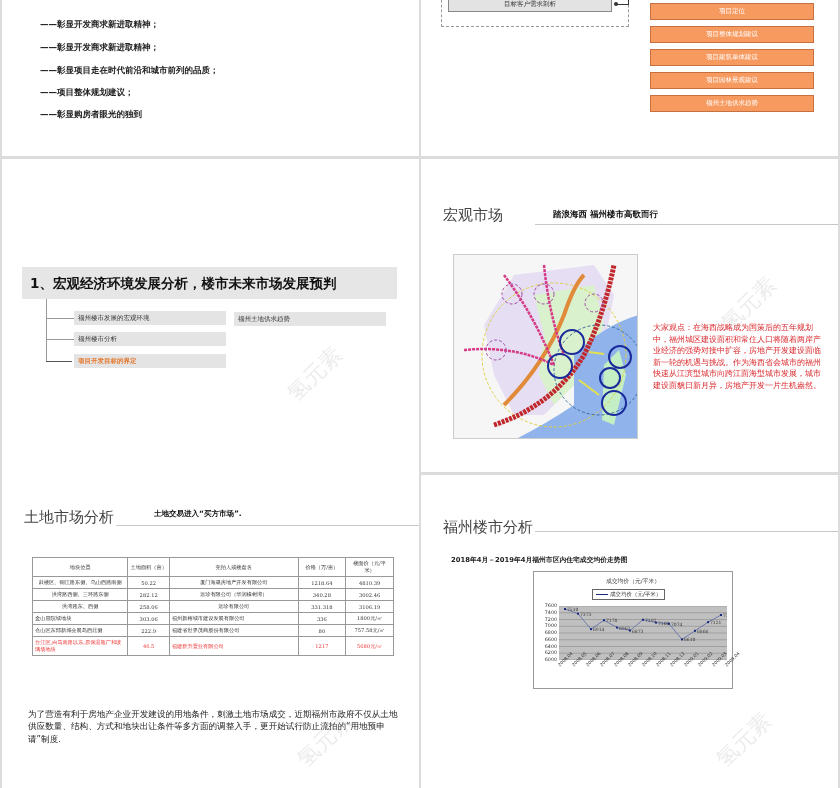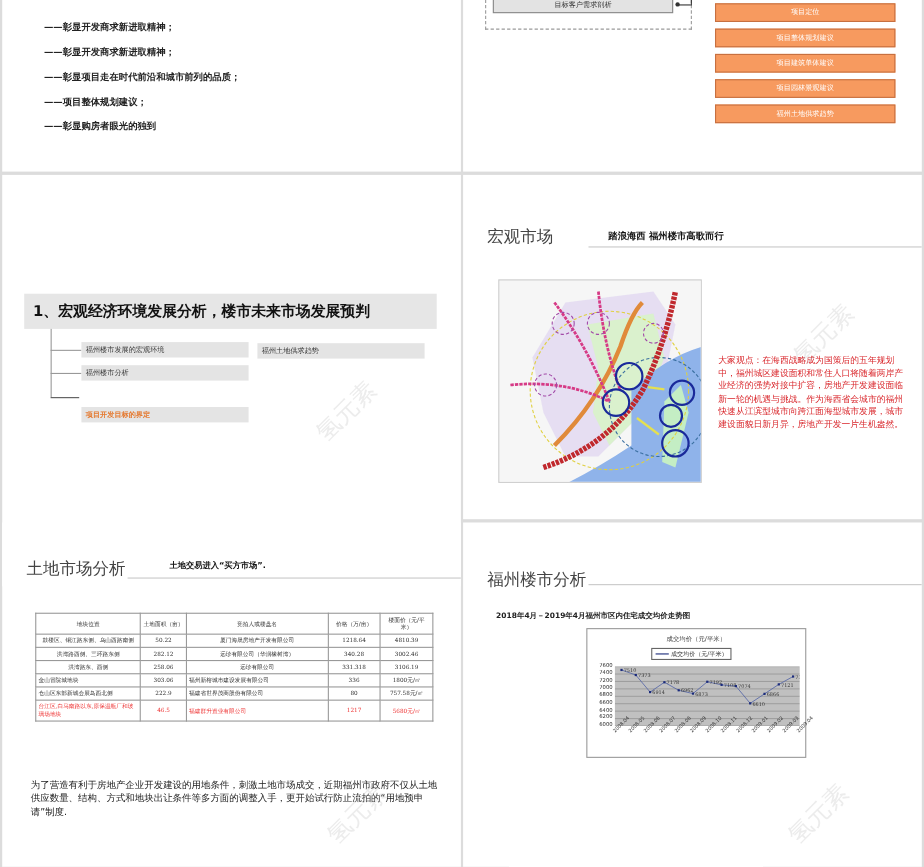--- a/index.html
+++ b/index.html
@@ -17,21 +17,21 @@
   .dash-box { position: absolute; left: 20px; top: -10px; width: 188px; height: 37px; border: 1px dashed #999; }
   .grey-box { position: absolute; left: 27px; top: -4px; width: 164px; height: 16px; background: #e3e3e3; border: 1px solid #888; font-size: 6.5px; color: #333; text-align: center; line-height: 14px; }
   .arrow-in { position: absolute; left: 195px; top: 4px; width: 12px; height: 1px; background: #333; }
   .arrow-in::before { content: ""; position: absolute; left: -2px; top: -2px; width: 4px; height: 4px; border-radius: 50%; background: #333; }
   .arrow-vert { position: absolute; left: 207px; top: -5px; width: 1px; height: 10px; background: #333; }
   .orange-btn { position: absolute; left: 229px; width: 164px; height: 17px; background: #f79a5f; border: 1px solid #c77040; color: #fff; font-size: 6.5px; text-align: center; line-height: 15px; }
 
   .section-title { position: absolute; left: 20px; top: 108px; width: 375px; height: 32px; background: #e6e6e6; font-size: 13.5px; font-weight: bold; color: #111; line-height: 32px; padding-left: 8px; white-space: nowrap; }
   .tree-line { position: absolute; background: #999; }
   .sub-item { position: absolute; height: 14px; background: #e4e4e4; font-size: 6.5px; color: #333; line-height: 14px; padding-left: 4px; white-space: nowrap; }
-  .sub-item.orange { color: #e5782d; font-weight: bold; margin-top: 16px; }
+  .sub-item.orange { color: #e5782d; font-weight: bold; }
 
   .slide-heading { position: absolute; left: 22px; font-family: "DejaVu Serif", serif; font-size: 15px; color: #444; white-space: nowrap; }
   .heading-rule { position: absolute; height: 1px; background: #c8c8c8; }
   .sub-heading { position: absolute; font-size: 8.5px; font-weight: bold; color: #111; white-space: nowrap; }
 
   .map { position: absolute; left: 32px; top: 95px; width: 185px; height: 185px; background: #f4f4f4; border: 1px solid #ccc; overflow: hidden; }
   .red-para { position: absolute; font-size: 8px; color: #d9262b; line-height: 11.5px; }
 
   table.land { position: absolute; left: 30px; top: 82px; width: 362px; border-collapse: collapse; font-family: "DejaVu Serif", serif; font-size: 5.2px; color: #333; }
   table.land th, table.land td { border: 1px solid #999; padding: 2px 2px; text-align: center; font-weight: normal; }

